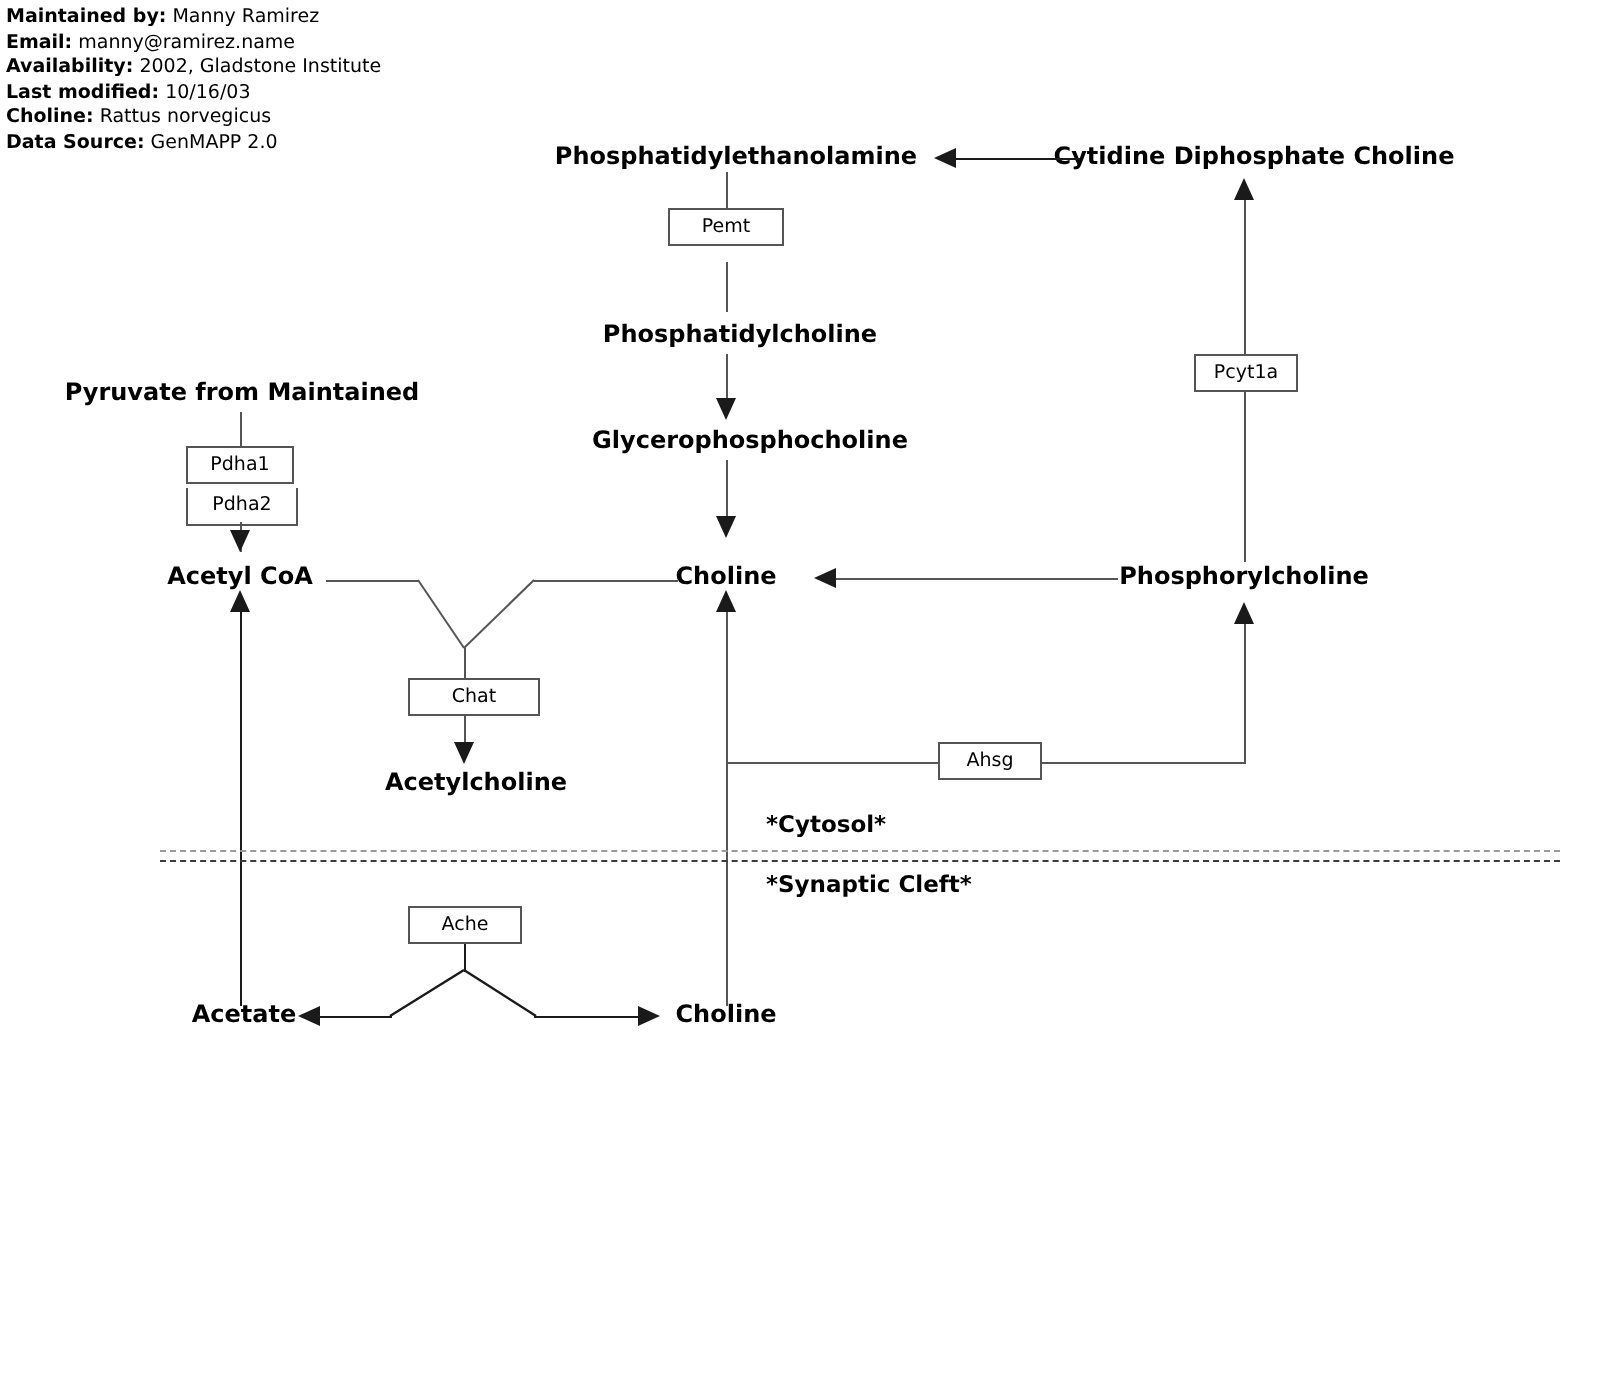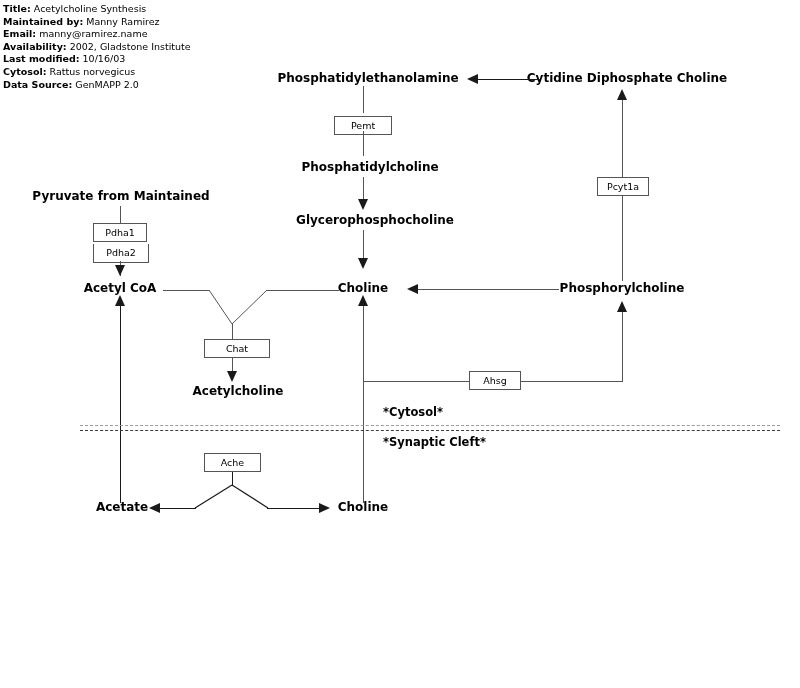--- a/index.html
+++ b/index.html
@@ -141,41 +141,37 @@
     border-top: 1px dashed #3c3c3c;
   }
 </style>
 </head>
 <body>
 
 <div id="canvas">
 
   <div class="meta">
     <div class="meta-row">
-      <span class="meta-key">Title:</span>
-      <span class="meta-val">Acetylcholine Synthesis</span>
-    </div>
-    <div class="meta-row">
       <span class="meta-key">Maintained by:</span>
       <span class="meta-val">Manny Ramirez</span>
     </div>
     <div class="meta-row">
       <span class="meta-key">Email:</span>
       <span class="meta-val">manny@ramirez.name</span>
     </div>
     <div class="meta-row">
       <span class="meta-key">Availability:</span>
       <span class="meta-val">2002, Gladstone Institute</span>
     </div>
     <div class="meta-row">
       <span class="meta-key">Last modified:</span>
       <span class="meta-val">10/16/03</span>
     </div>
     <div class="meta-row">
-      <span class="meta-key">Cytosol:</span>
+      <span class="meta-key">Choline:</span>
       <span class="meta-val">Rattus norvegicus</span>
     </div>
     <div class="meta-row">
       <span class="meta-key">Data Source:</span>
       <span class="meta-val">GenMAPP 2.0</span>
     </div>
   </div>
 
   <svg class="diag-svg">
 
@@ -187,21 +183,21 @@
   </svg>
 
   <div class="node center" style="left:368px; top:72px;">Phosphatidylethanolamine</div>
 
   <div class="node center" style="left:627px; top:72px;">Cytidine Diphosphate Choline</div>
 
   <div class="hline dark" style="left:478px; top:79px; width:62px;"></div>
   <div class="arrow-left" style="left:467px; top:74px;"></div>
 
   <div class="vline" style="left:363px; top:86px; height:27px;"></div>
-  <div class="genebox" style="left:334px; top:116px; width:58px;">Pemt</div>
+  <div class="genebox" style="left:334px; top:104px; width:58px;">Pemt</div>
   <div class="vline" style="left:363px; top:131px; height:25px;"></div>
 
   <div class="node center" style="left:370px; top:161px;">Phosphatidylcholine</div>
 
   <div class="vline" style="left:363px; top:177px; height:26px;"></div>
   <div class="arrow-down" style="left:358px; top:199px;"></div>
 
   <div class="node center" style="left:375px; top:214px;">Glycerophosphocholine</div>
 
   <div class="vline" style="left:363px; top:230px; height:30px;"></div>

